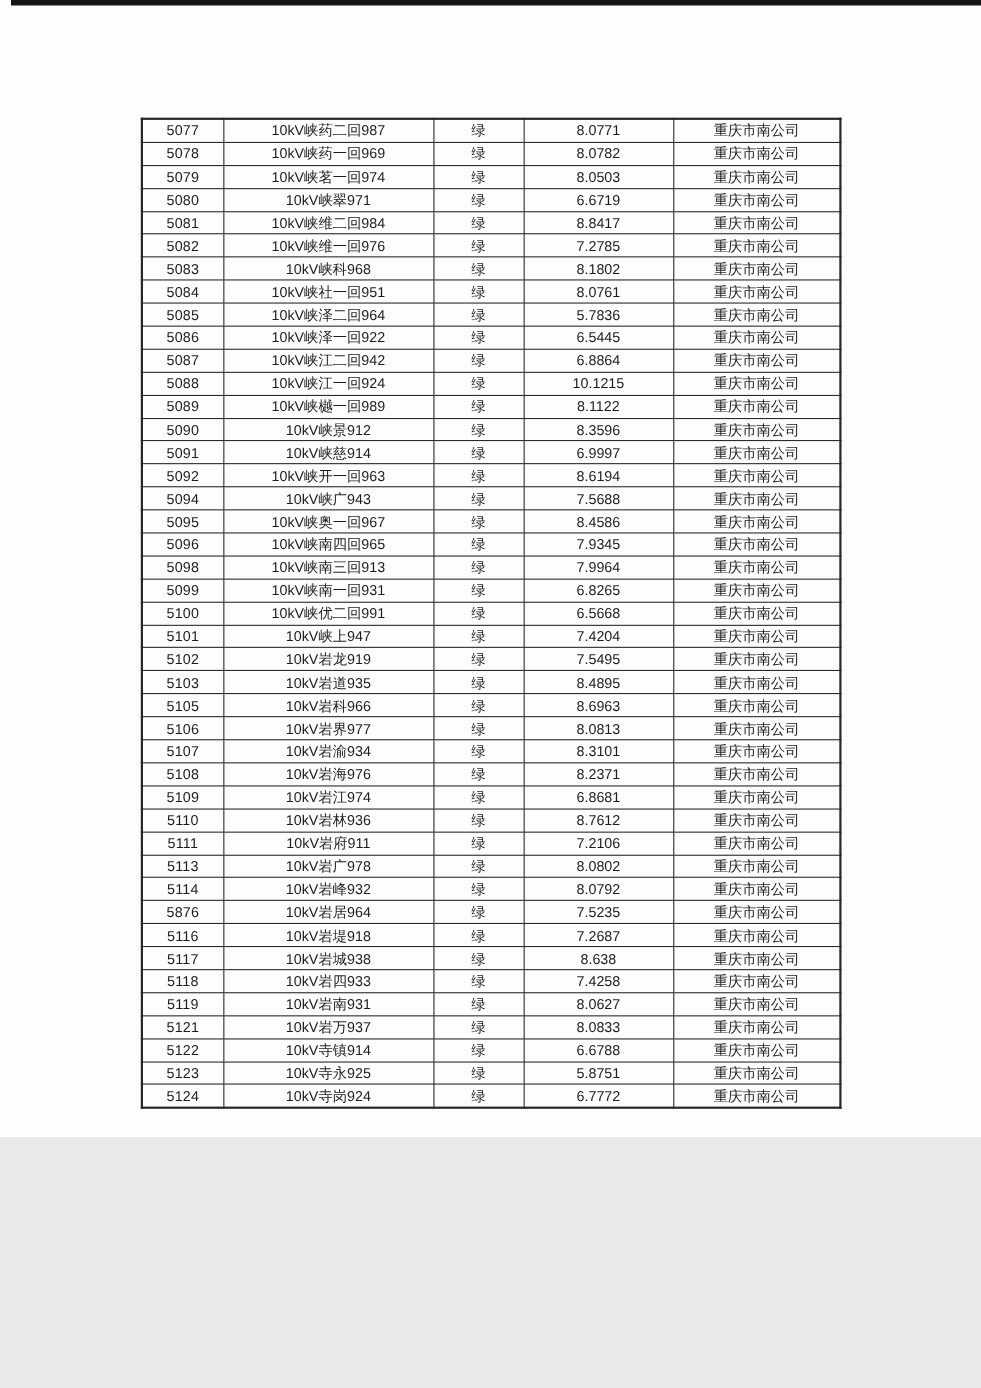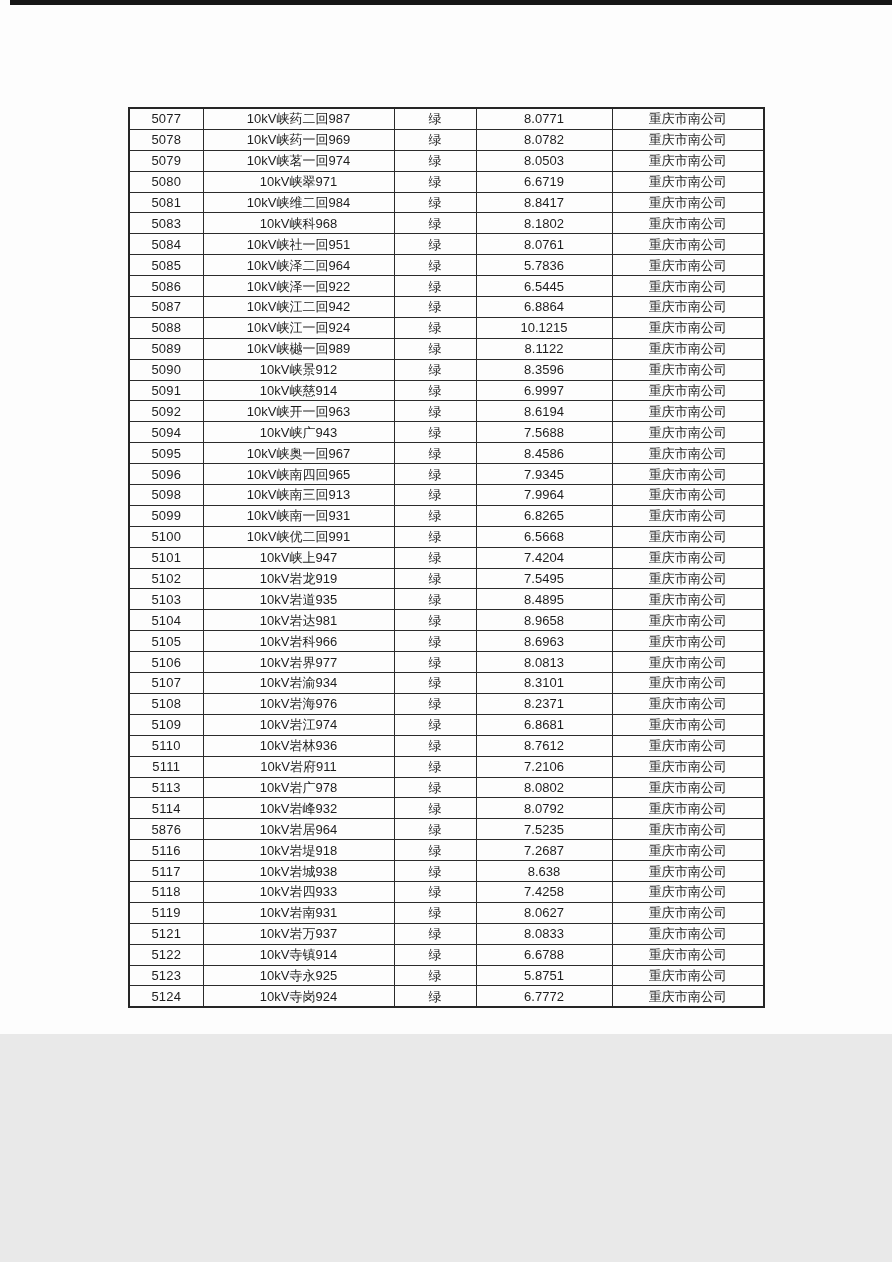--- a/index.html
+++ b/index.html
@@ -96,20 +96,27 @@
   </tr>
 
   <tr>
     <td class="col-id">5081</td>
     <td class="col-name">10kV峡维二回984</td>
     <td class="col-status">绿</td>
     <td class="col-value">8.8417</td>
     <td class="col-company">重庆市南公司</td>
   </tr>
 
+  <tr>
+    <td class="col-id">5082</td>
+    <td class="col-name">10kV峡维一回976</td>
+    <td class="col-status">绿</td>
+    <td class="col-value">7.2785</td>
+    <td class="col-company">重庆市南公司</td>
+  </tr>
 
   <tr>
     <td class="col-id">5083</td>
     <td class="col-name">10kV峡科968</td>
     <td class="col-status">绿</td>
     <td class="col-value">8.1802</td>
     <td class="col-company">重庆市南公司</td>
   </tr>
 
   <tr>
@@ -251,27 +258,20 @@
   </tr>
 
   <tr>
     <td class="col-id">5103</td>
     <td class="col-name">10kV岩道935</td>
     <td class="col-status">绿</td>
     <td class="col-value">8.4895</td>
     <td class="col-company">重庆市南公司</td>
   </tr>
 
-  <tr>
-    <td class="col-id">5104</td>
-    <td class="col-name">10kV岩达981</td>
-    <td class="col-status">绿</td>
-    <td class="col-value">8.9658</td>
-    <td class="col-company">重庆市南公司</td>
-  </tr>
 
   <tr>
     <td class="col-id">5105</td>
     <td class="col-name">10kV岩科966</td>
     <td class="col-status">绿</td>
     <td class="col-value">8.6963</td>
     <td class="col-company">重庆市南公司</td>
   </tr>
 
   <tr>

